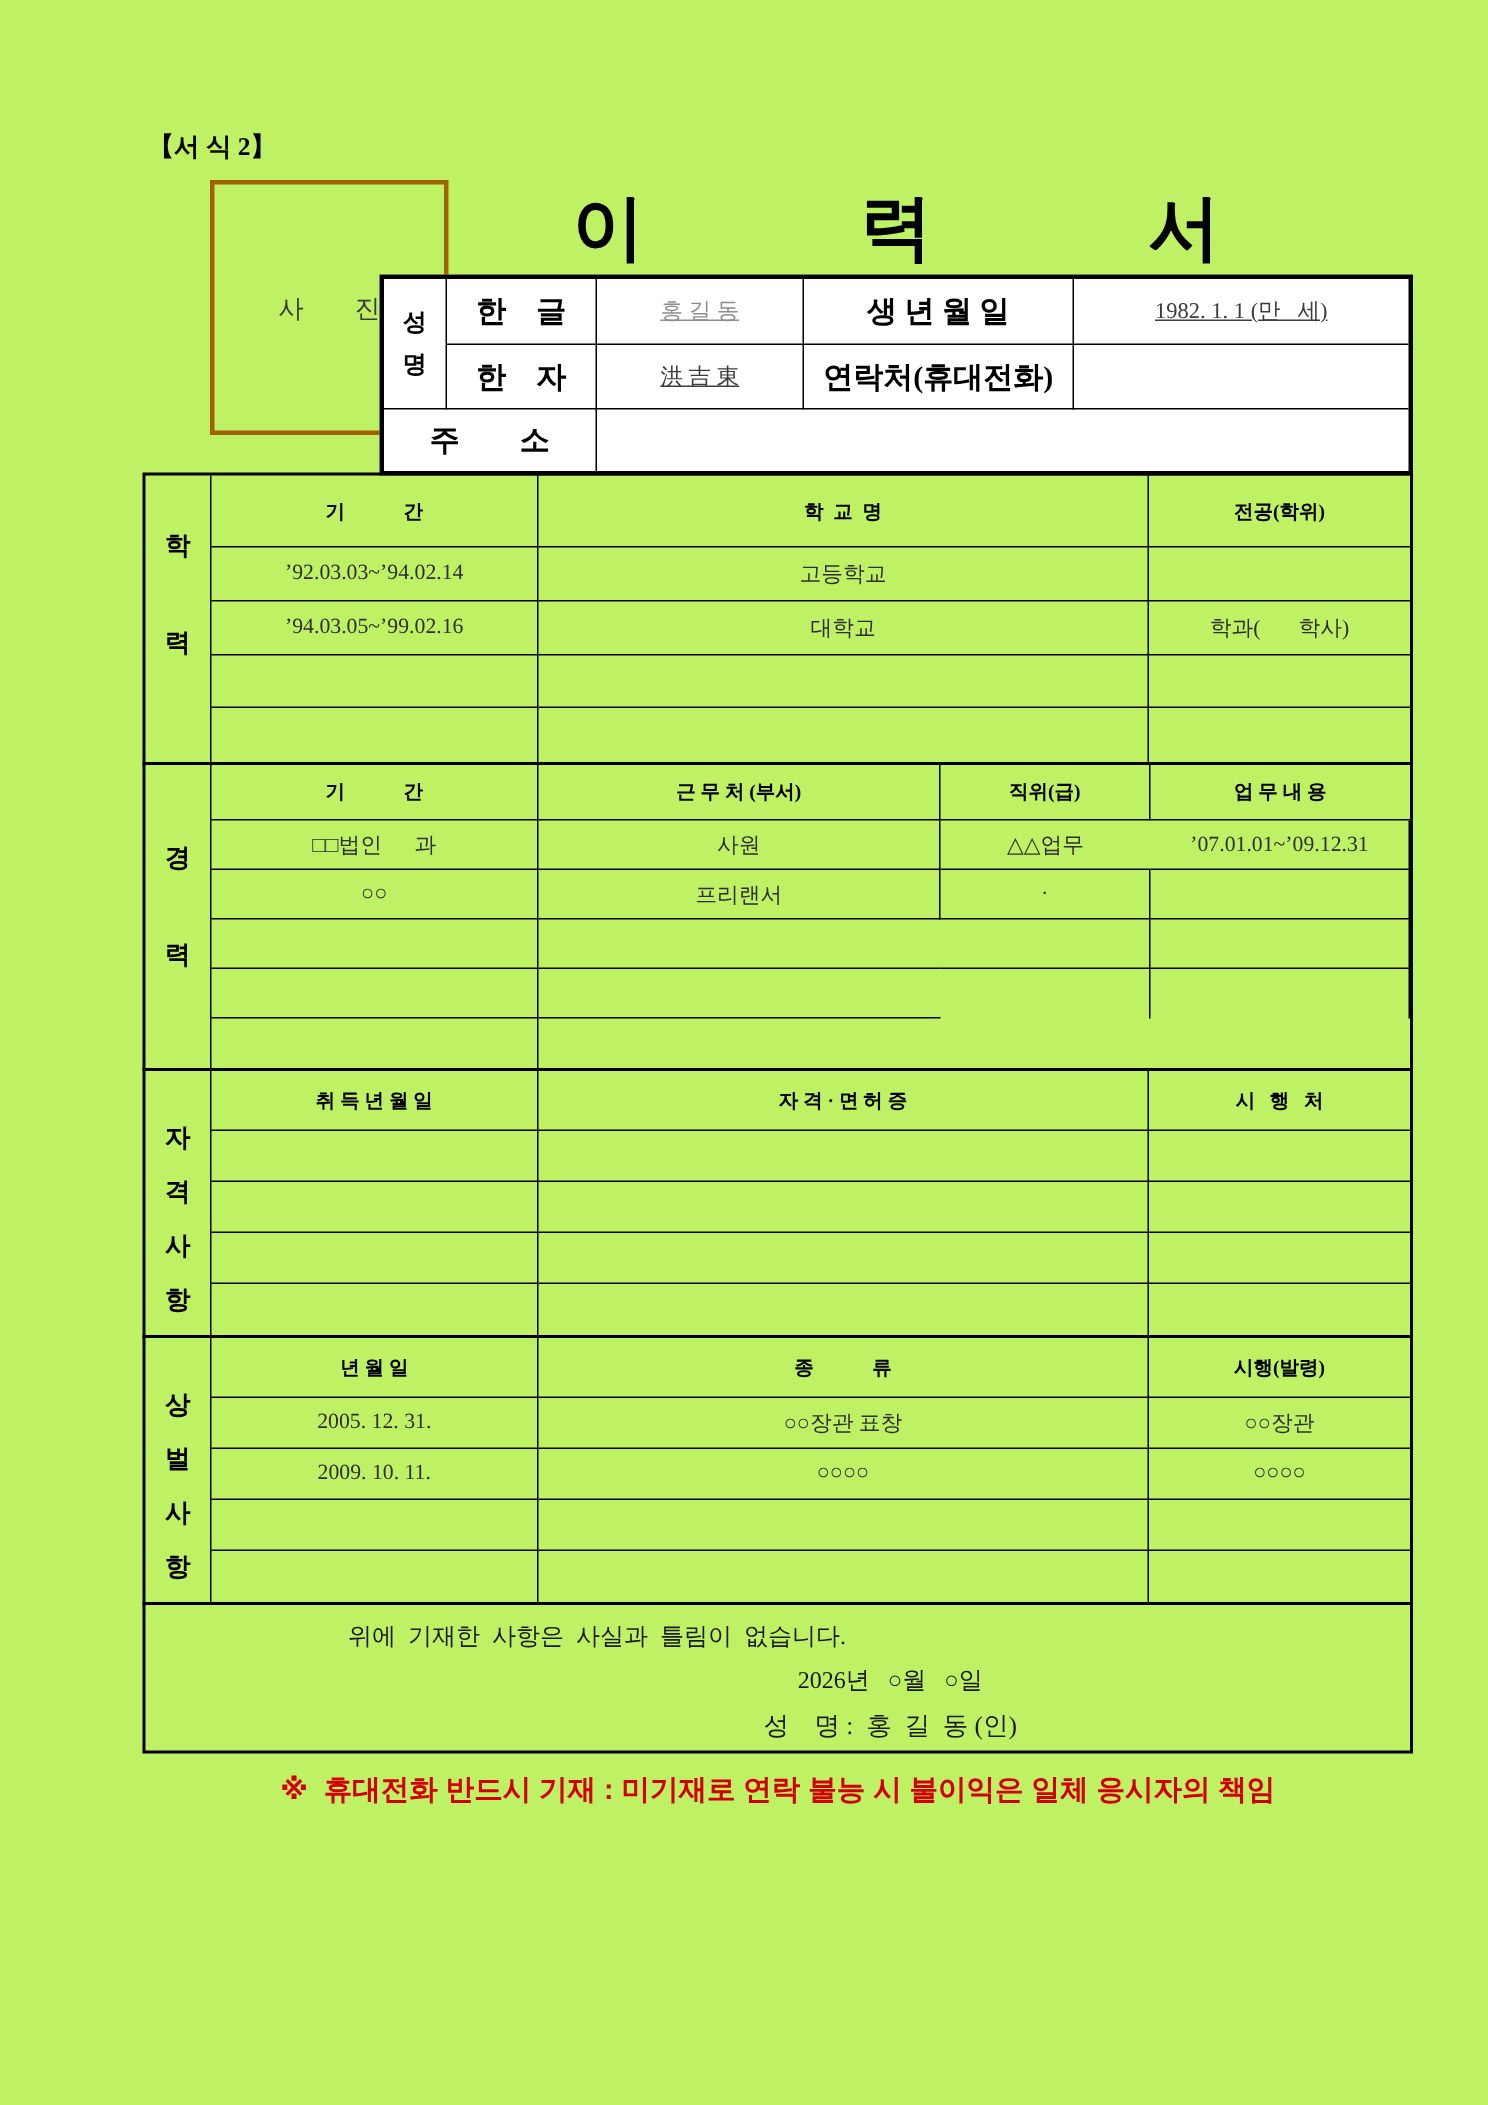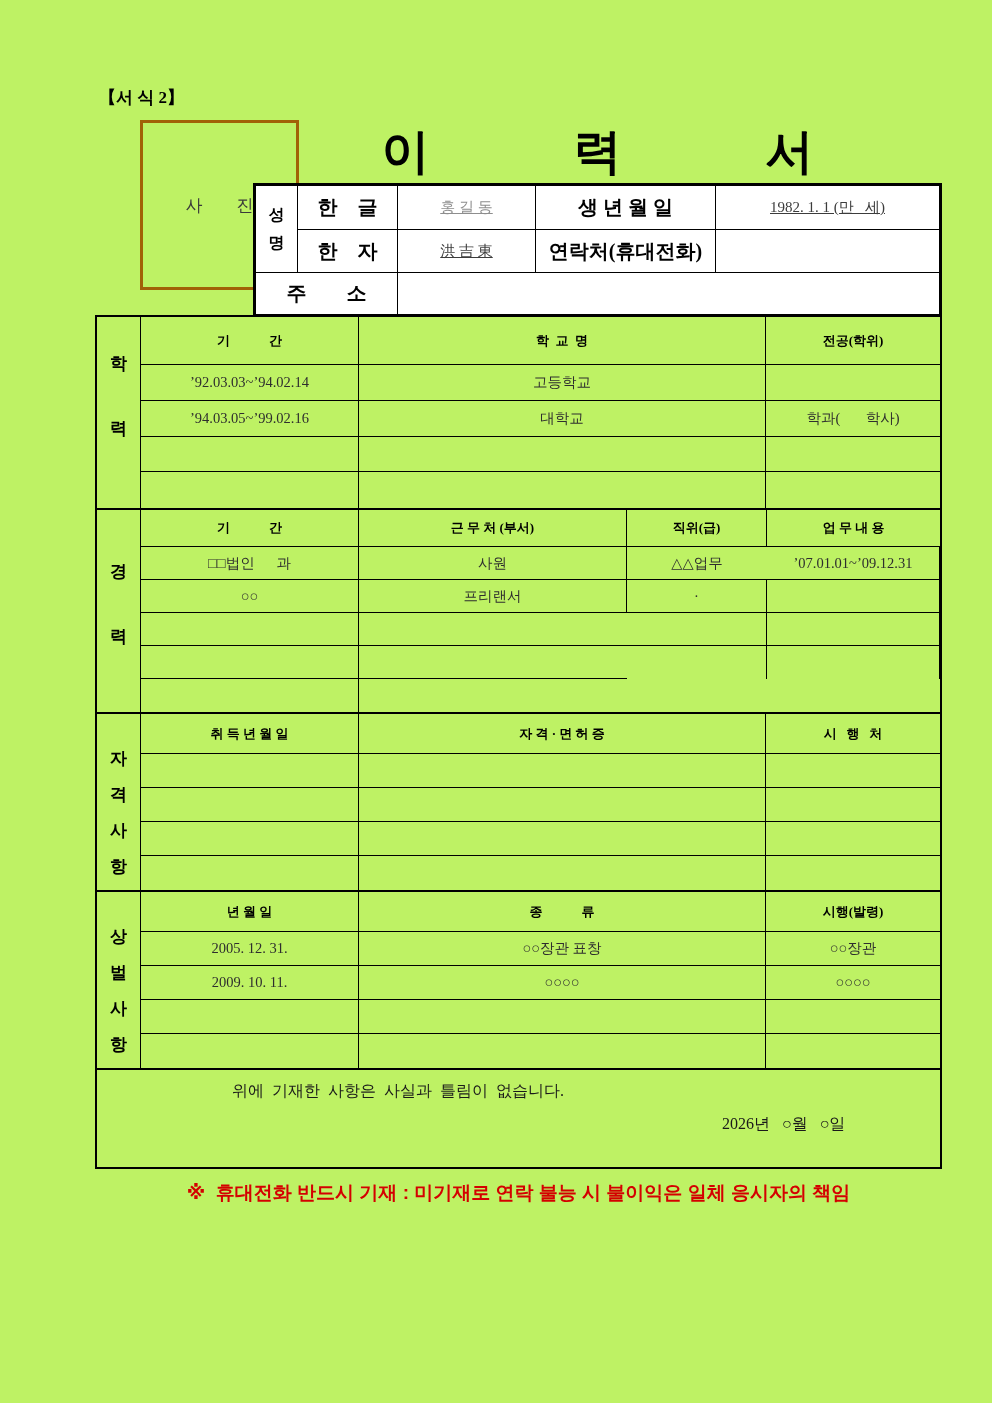--- a/index.html
+++ b/index.html
@@ -66,21 +66,21 @@
   .sec-qual   { top: 712px;  height: 180px; }
   .grid-qual  { grid-template-columns: 218px 1fr 174px; grid-template-rows: 40px repeat(4, 1fr); }
   .sec-awd    { top: 890px;  height: 180px; }
   .grid-awd   { grid-template-columns: 218px 1fr 174px; grid-template-rows: 40px repeat(4, 1fr); }
   .hcell { font-weight: bold; font-size: 13px; }
   .vcell { font-size: 14.5px; color: #2e2e2e; }
   
   .decl {
     position: absolute; left: 95px; top: 1068px; width: 847px; height: 101px;
     border: 2px solid #000;
-    display: flex; padding-top: 11px; gap: 8px;
+    display: flex; flex-direction: column; padding-top: 11px; gap: 8px;
     font-size: 16px; color: #1a1a1a;
   }
   .decl-line1 { align-self: flex-start; padding-left: 135px; white-space: pre; }
   .decl-line2 { align-self: center; margin-left: 150px; white-space: pre; }
   .decl-line3 { align-self: center; margin-left: 150px; white-space: pre; font-size: 17px; }
   .footnote {
     position: absolute; left: 95px; top: 1180px; width: 847px;
     text-align: center; font-weight: bold; font-size: 19px; white-space: pre;
     font-family: "Liberation Sans", "DejaVu Sans", sans-serif;
   }

